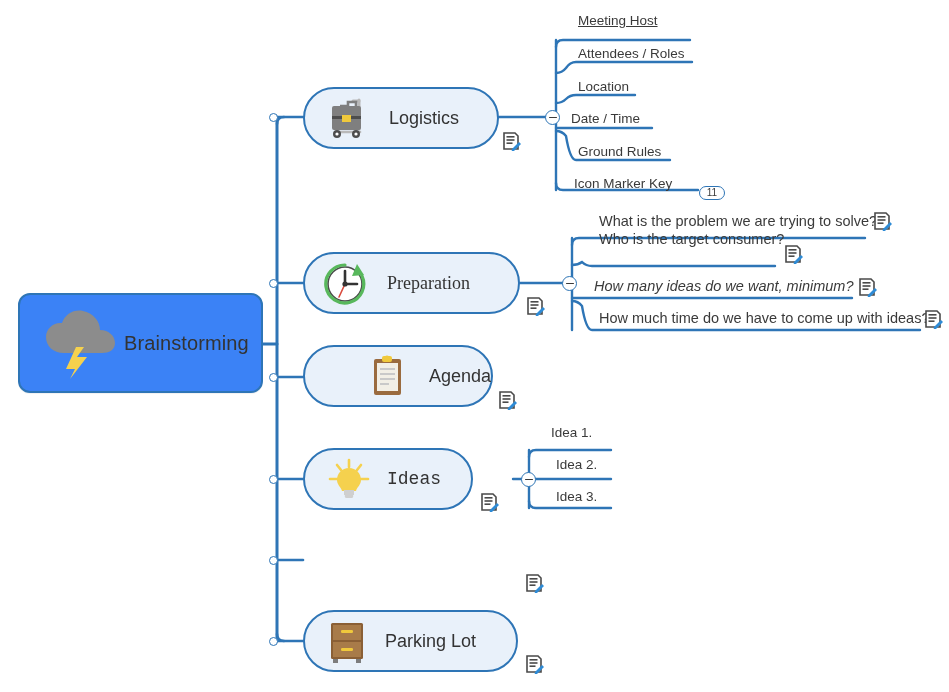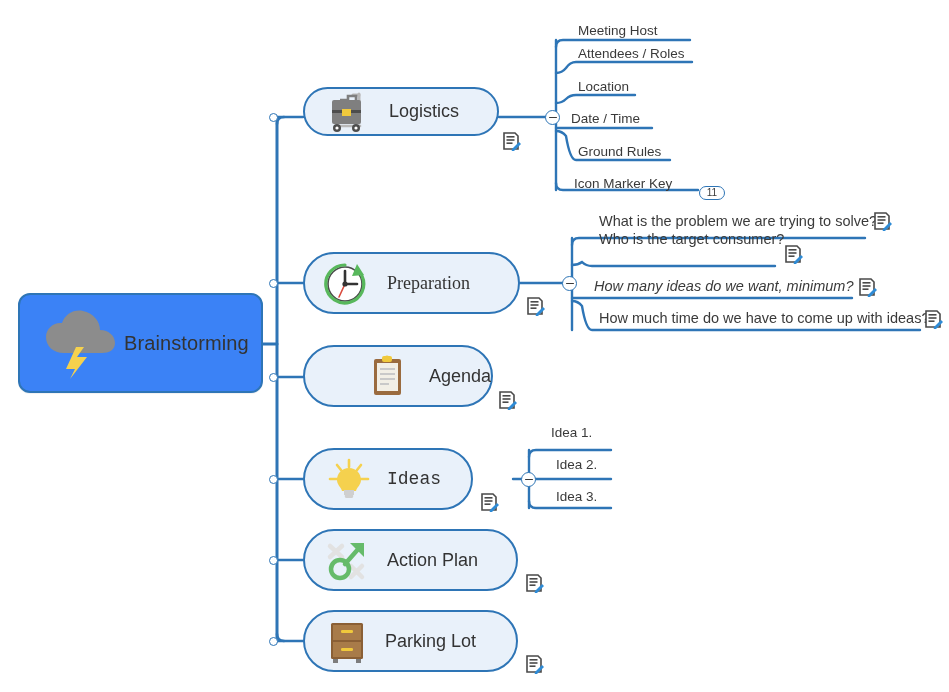--- a/index.html
+++ b/index.html
@@ -132,21 +132,21 @@
   </svg>
 
   <div class="root-node">
     <svg class="root-icon" viewBox="0 0 78 72">
       <path d="M22 46 C11 46 4 39 4 30 C4 21 12 15 20 16 C23 7 32 2 41 4 C51 6 58 14 58 23 C67 23 73 29 73 36 C73 43 67 46 60 46 Z" fill="#8c8c8c"></path>
       <path d="M34 40 L24 62 L33 62 L28 72 L45 50 L35 50 L42 40 Z" fill="#f5d14e"></path>
     </svg>
     <span class="root-label">Brainstorming</span>
   </div>
 
-  <div class="mnode" style="left:303px;top:87px;width:196px;height:49px;">
+  <div class="mnode" style="left:303px;top:87px;width:196px;height:62px;">
     <svg class="m-icon" width="48" height="44" viewBox="0 0 48 44" style="margin-left:18px;">
       <path d="M36 4 V 33" stroke="#b9b9b9" stroke-width="3" fill="none" stroke-linecap="round"></path>
       <path d="M36 5 H 30" stroke="#b9b9b9" stroke-width="3" fill="none" stroke-linecap="round"></path>
       <path d="M13 36 H 37" stroke="#b9b9b9" stroke-width="2.6" fill="none" stroke-linecap="round"></path>
       <path d="M17 10 h8 v-4 h8 v4" stroke="#7f7f7f" stroke-width="2.6" fill="none"></path>
       <rect x="9" y="10" width="29" height="24" rx="2" fill="#7f7f7f"></rect>
       <rect x="9" y="20" width="29" height="3" fill="#4d4d4d"></rect>
       <rect x="19" y="19" width="9" height="7" fill="#f0c93c"></rect>
       <circle cx="14" cy="38" r="4" fill="#4d4d4d"></circle>
       <circle cx="33" cy="38" r="4" fill="#4d4d4d"></circle>
@@ -194,34 +194,20 @@
         <path d="M5 23 H 12"></path>
         <path d="M43 23 H 36"></path>
       </g>
       <path d="M24 12 C31 12 36 17 36 24 C36 29 32 31 31 35 H 17 C16 31 12 29 12 24 C12 17 17 12 24 12 Z" fill="#f5d14e"></path>
       <rect x="19" y="34" width="10" height="5" fill="#cfcfcf"></rect>
       <path d="M20 39 h8 a2 2 0 0 1 -2 3 h-4 a2 2 0 0 1 -2 -3 z" fill="#cfcfcf"></path>
     </svg>
     <span class="m-label" style="margin-left:14px;">Ideas</span>
   </div>
 
-  <div class="mnode" style="left:303px;top:529px;width:215px;height:62px;">
-    <svg class="m-icon" width="52" height="48" viewBox="0 0 52 48" style="margin-left:16px;">
-      <g stroke="#e2e2e2" stroke-width="4.5" stroke-linecap="round">
-        <path d="M9 10 L21 21"></path>
-          <path d="M21 10 L9 21"></path>
-        <path d="M30 30 L41 41"></path>
-          <path d="M41 30 L30 41"></path>
-      </g>
-      <circle cx="19" cy="33" r="9" fill="none" stroke="#66bb6a" stroke-width="4.5"></circle>
-      <path d="M24 28 L39 11" stroke="#66bb6a" stroke-width="4.5" stroke-linecap="round"></path>
-      <path d="M29 7 H 43 V 21 Z" fill="#66bb6a"></path>
-    </svg>
-    <span class="m-label" style="margin-left:14px;">Action Plan</span>
-  </div>
 
   <div class="mnode" style="left:303px;top:610px;width:215px;height:62px;">
     <svg class="m-icon" width="48" height="48" viewBox="0 0 48 48" style="margin-left:18px;">
       <rect x="8" y="6" width="32" height="36" rx="1.5" fill="#8a5f35"></rect>
       <rect x="10" y="8" width="28" height="15" fill="#a87b49"></rect>
       <rect x="10" y="25" width="28" height="15" fill="#a87b49"></rect>
       <rect x="18" y="13" width="12" height="3" rx="1.2" fill="#f0c93c"></rect>
       <rect x="18" y="31" width="12" height="3" rx="1.2" fill="#f0c93c"></rect>
       <rect x="10" y="42" width="5" height="4" fill="#7d7d7d"></rect>
       <rect x="33" y="42" width="5" height="4" fill="#7d7d7d"></rect>
@@ -233,21 +219,21 @@
   <div class="dot" style="left:269px;top:279px;"></div>
   <div class="dot" style="left:269px;top:373px;"></div>
   <div class="dot" style="left:269px;top:475px;"></div>
   <div class="dot" style="left:269px;top:556px;"></div>
   <div class="dot" style="left:269px;top:637px;"></div>
 
   <div class="collapse" style="left:545px;top:110px;"></div>
   <div class="collapse" style="left:562px;top:276px;"></div>
   <div class="collapse" style="left:521px;top:472px;"></div>
 
-  <div class="leaf" style="left:578px;top:24px;">Meeting Host</div>
+  <div class="leaf" style="left:578px;top:14px;text-decoration:underline;">Meeting Host</div>
   <div class="leaf" style="left:578px;top:47px;">Attendees / Roles</div>
   <div class="leaf" style="left:578px;top:80px;">Location</div>
   <div class="leaf" style="left:571px;top:112px;">Date / Time</div>
   <div class="leaf" style="left:578px;top:145px;">Ground Rules</div>
   <div class="leaf" style="left:574px;top:177px;">Icon Marker Key</div>
   <div class="badge" style="left:699px;top:186px;">11</div>
 
   <div class="leaf big" style="left:599px;top:214px;">What is the problem we are trying to solve?</div>
   <div class="leaf big" style="left:599px;top:232px;">Who is the target consumer?</div>
   <div class="leaf big" style="left:594px;top:279px;font-style:italic;">How many ideas do we want, minimum?</div>

